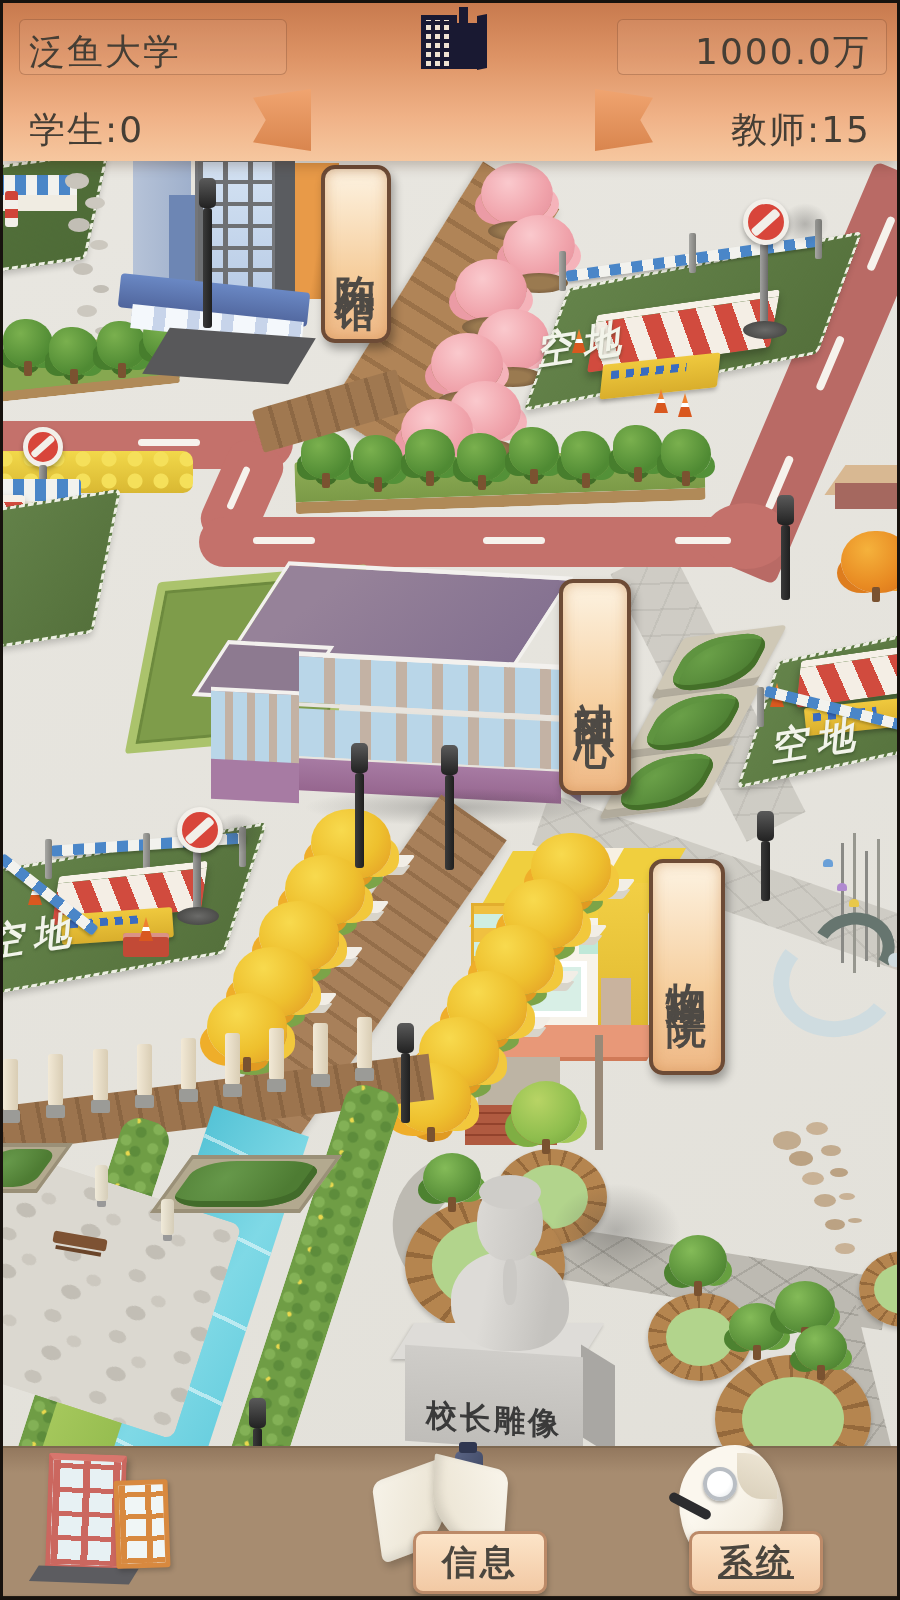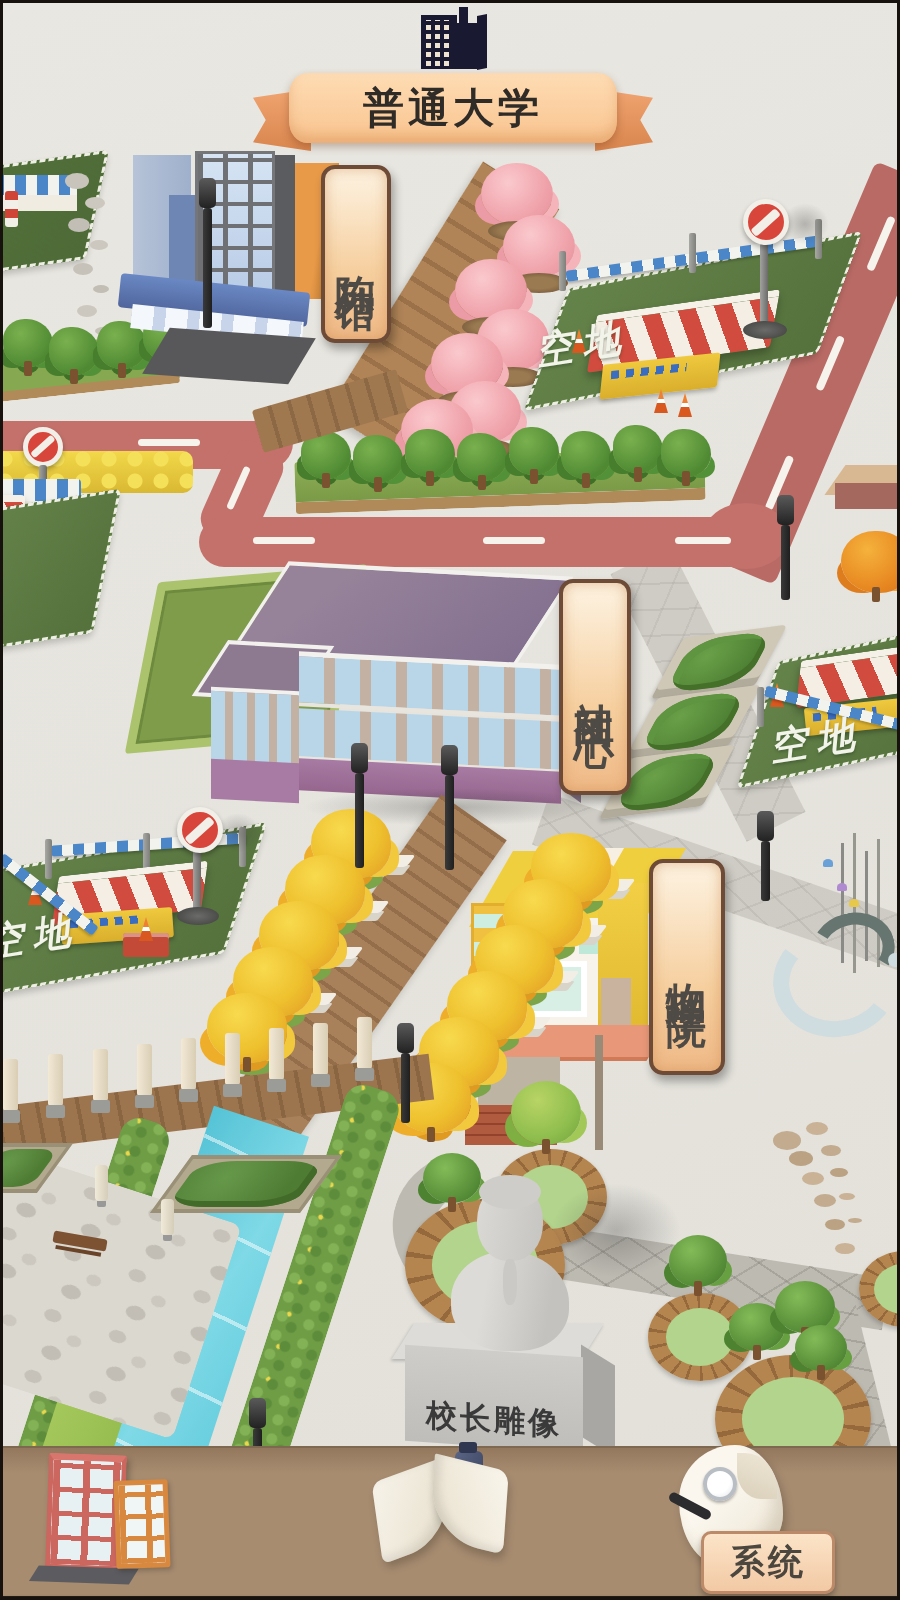--- a/index.html
+++ b/index.html
@@ -462,42 +462,50 @@
     <div class="lamp" style="left:758px;top:838px;height:60px;"></div>
     <div class="lamp" style="left:778px;top:522px;height:75px;"></div>
     <div class="lamp" style="left:398px;top:1050px;height:70px;"></div>
     <div class="lamp" style="left:250px;top:1425px;height:40px;"></div>
 
     <div class="vlabel" style="left:318px;top:162px;width:70px;height:178px;">陈列馆</div>
     <div class="vlabel" style="left:556px;top:576px;width:72px;height:216px;">社团中心</div>
     <div class="vlabel" style="left:646px;top:856px;width:76px;height:216px;">物理学院</div>
   </div>
 
+  <div class="header">
+    <div class="hpanel" style="left:16px;top:16px;width:268px;height:56px;"></div>
+    <div class="hpanel" style="left:614px;top:16px;width:270px;height:56px;"></div>
+    <div class="hstat" style="left:26px;top:25px;">泛鱼大学</div>
+    <div class="hstat" style="right:26px;top:25px;">1000.0万</div>
+    <div class="hstat" style="left:26px;top:103px;">学生:0</div>
+    <div class="hstat" style="right:26px;top:103px;">教师:15</div>
+  </div>
   <div class="bicon" style="z-index:55;">
     <div class="bt bt1"></div>
     <div class="bt bt2"></div>
     <div class="bt bt3"></div>
     <div class="bt bt4"></div>
   </div>
   <div class="wing wingL"></div>
   <div class="wing wingR"></div>
-  <div class="ribbon">普通大学</div>
 
   <div class="bottombar">
     <div class="navbtn" style="left:30px;width:230px;">
       <div class="rbldg" style="left:14px;top:6px;width:78px;height:116px;transform:rotate(2deg);"></div>
       <div class="obldg" style="left:82px;top:32px;width:54px;height:88px;transform:rotate(-2deg);"></div>
     </div>
     <div class="navbtn" style="left:355px;width:230px;">
       <div class="ink" style="left:97px;top:3px;"></div>
       <div class="bookL" style="left:17px;top:23px;"></div>
       <div class="bookR" style="left:73px;top:15px;"></div>
+      <div class="plate" style="left:55px;top:83px;">信息</div>
     </div>
     <div class="navbtn" style="left:640px;width:230px;">
       <div class="paper" style="left:36px;top:-3px;"></div>
       <div class="lens" style="left:60px;top:19px;"></div>
       <div class="handle" style="left:24px;top:53px;"></div>
-      <div class="plate" style="left:58px;top:83px;">系统</div>
+      <div class="plate" style="left:46px;top:83px;text-decoration:underline;">系统</div>
     </div>
     <div class="bbdark"></div>
   </div>
 
 </div>
 
 </body></html>

